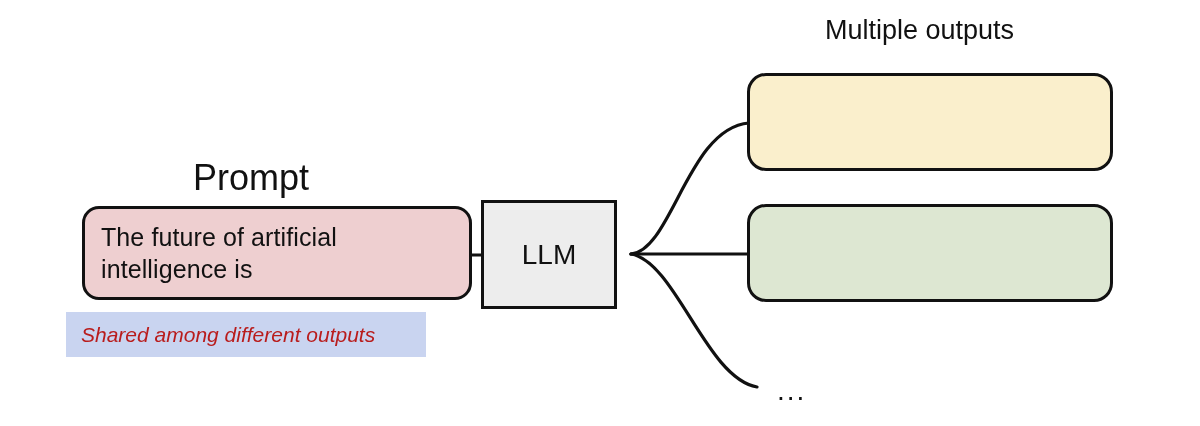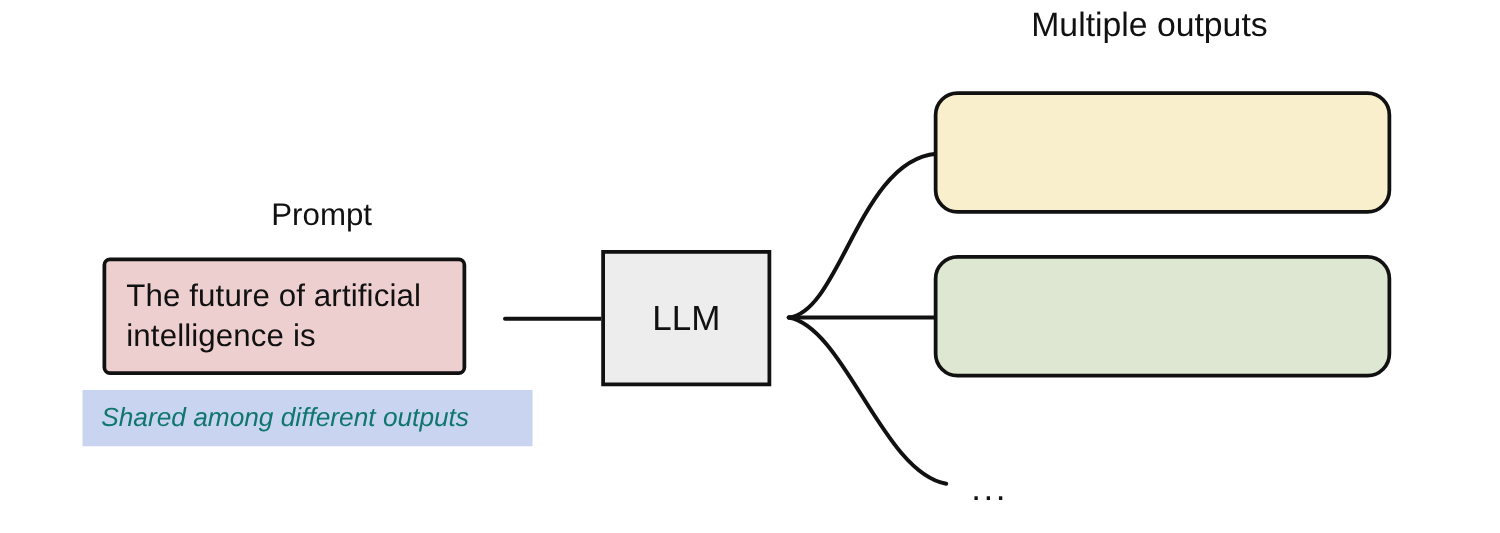--- a/index.html
+++ b/index.html
@@ -52,30 +52,29 @@
     z-index: 3;
     color: #111111;
     white-space: nowrap;
     line-height: 1;
   }
 
   
   #prompt-title {
     left: 193px;
     top: 160px;
-    font-size: 25px;
-    margin-left: 24px;
+    font-size: 36px;
   }
   #prompt-box {
     left: 82px;
     top: 206px;
-    width: 291px;
+    width: 390px;
     height: 94px;
     background: #EECFD0;
-    border-radius: 6px;
+    border-radius: 17px;
     padding: 0 16px;
   }
   #prompt-box .prompt-text {
     font-size: 25px;
     line-height: 1.28;
     color: #111111;
     letter-spacing: 0.1px;
   }
 
   #shared-note {
@@ -87,21 +86,21 @@
     height: 45px;
     background: #C9D4F0;
     display: flex;
     align-items: center;
     padding-left: 15px;
     box-sizing: border-box;
   }
   #shared-note span {
     font-size: 21px;
     font-style: italic;
-    color: #0f766e;
+    color: #b91c1c;
     white-space: nowrap;
   }
 
   
   #llm-box {
     left: 481px;
     top: 200px;
     width: 136px;
     height: 109px;
     background: #EDEDED;
@@ -109,21 +108,21 @@
     justify-content: center;
   }
   #llm-box .llm-text {
     font-size: 28px;
     color: #111111;
   }
 
   
   #outputs-title {
     left: 825px;
-    top: 7px;
+    top: 17px;
     font-size: 27px;
   }
   .output-box {
     left: 747px;
     width: 366px;
     height: 98px;
     border-radius: 19px;
   }
   #output-box-1 {
     top: 73px;

